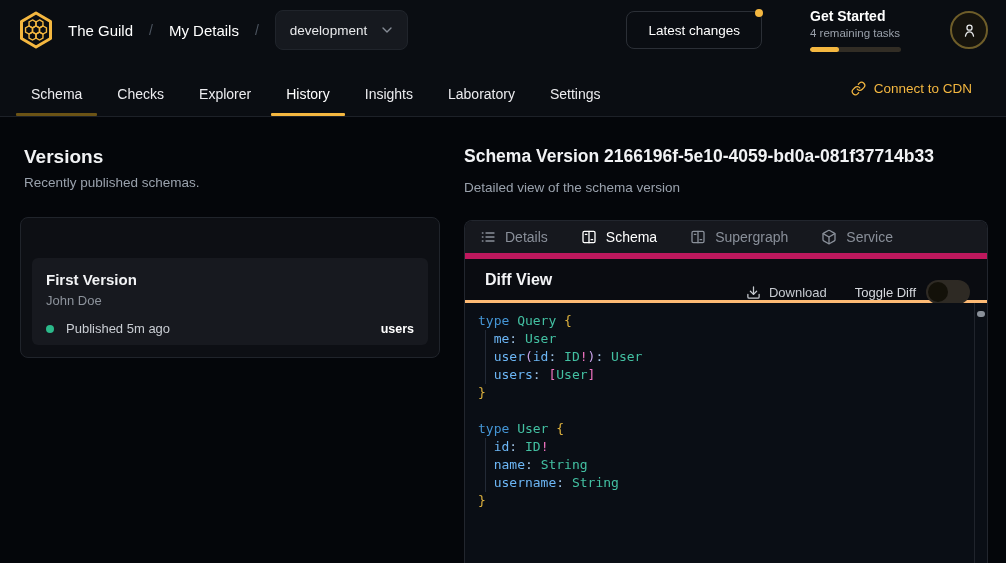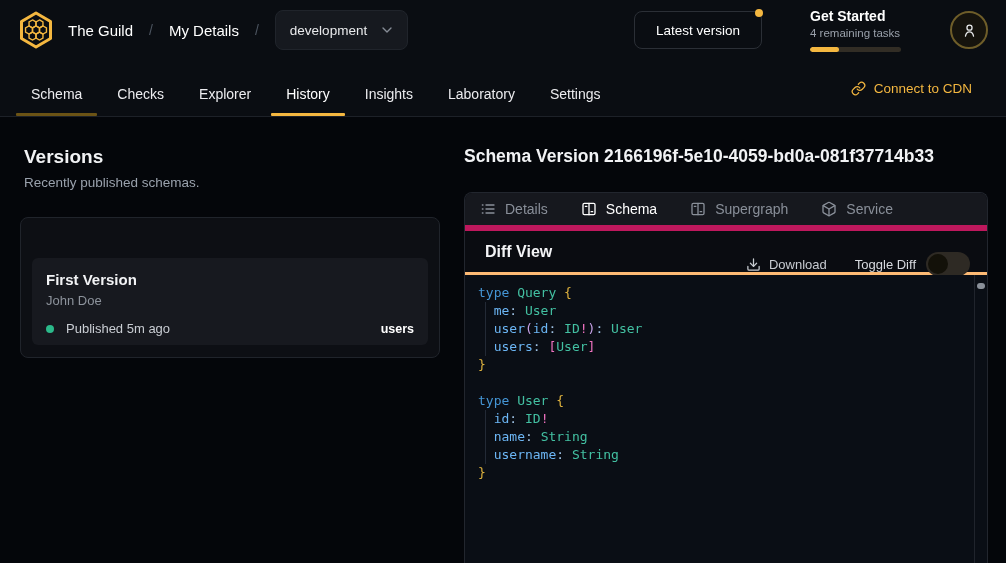--- a/index.html
+++ b/index.html
@@ -145,21 +145,21 @@
         <span>development</span>
         <span class="icn">
           <svg width="16" height="16" viewBox="0 0 24 24" fill="none" stroke="#868c96" stroke-width="2" stroke-linecap="round" stroke-linejoin="round">
               <polyline points="6 9 12 15 18 9"></polyline>
             </svg>
         </span>
       </div>
     </div>
     <div class="right-cluster">
       <button class="latest-btn">
-        <span>Latest version</span>
+        <span>Latest changes</span>
         <span class="notif-dot"></span>
       </button>
       <div class="get-started">
         <div class="gs-title">Get Started</div>
         <div class="gs-sub">4 remaining tasks</div>
         <div class="gs-bar">
           <div class="gs-fill" style="width: 32%;"></div>
         </div>
       </div>
       <button class="avatar">
@@ -209,20 +209,21 @@
               <span class="v-status">Published 5m ago</span>
               <span class="v-service">users</span>
             </div>
           </div>
         </div>
     </div>
   </section>
 
   <section class="right-col">
     <h2 class="pane-title" style="font-size:17.5px">Schema Version 2166196f-5e10-4059-bd0a-081f37714b33</h2>
+    <p class="pane-sub">Detailed view of the schema version</p>
     <div class="detail-panel">
       <div class="dtab-bar" id="detail-tabs">
           <button class="dtab">
             <span class="icn">
               <svg width="16" height="16" viewBox="0 0 24 24" fill="none" stroke="currentColor" stroke-width="2" stroke-linecap="round">
                 <line x1="9" y1="6" x2="21" y2="6"></line>
                 <line x1="9" y1="12" x2="21" y2="12"></line>
                 <line x1="9" y1="18" x2="21" y2="18"></line>
                 <line x1="3.5" y1="6" x2="4.5" y2="6"></line>
                 <line x1="3.5" y1="12" x2="4.5" y2="12"></line>

